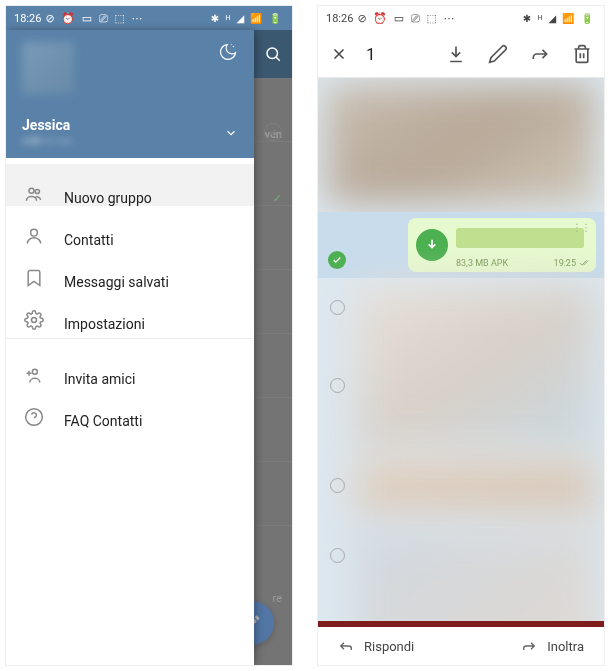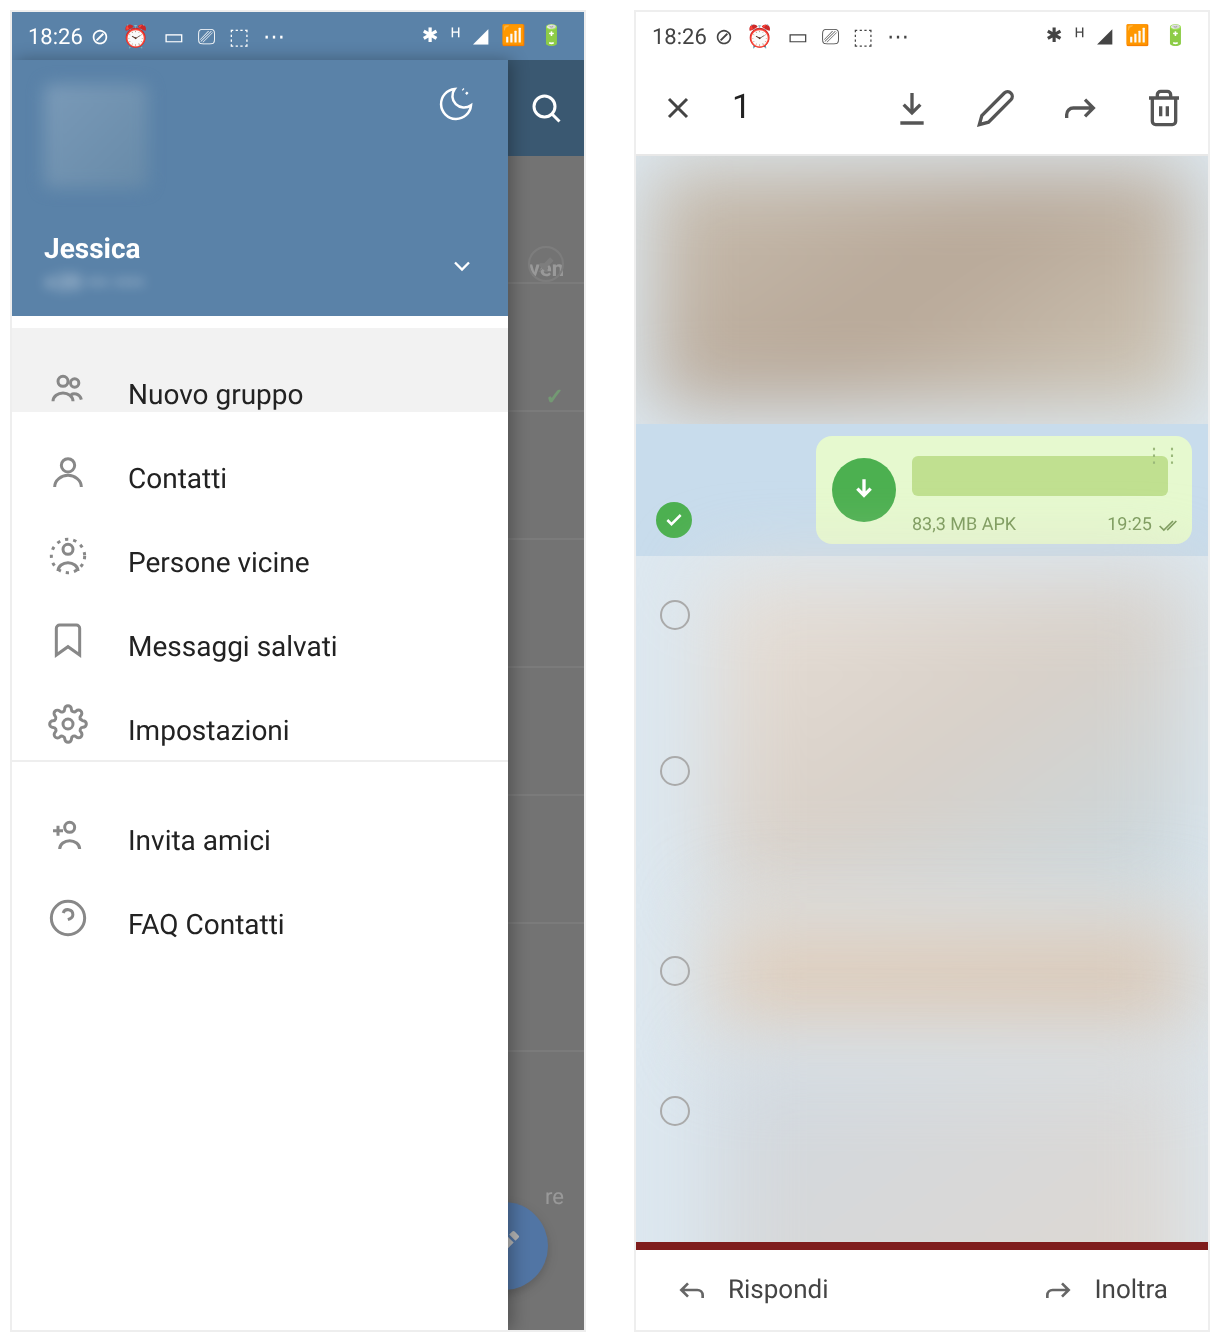--- a/index.html
+++ b/index.html
@@ -61,21 +61,21 @@
     .file-time { position: absolute; bottom: 4px; right: 6px; font-size: 9px; color: #7a9a5a; display: flex; align-items: center; gap: 2px; margin-top: 34px; }
     .file-dots { position: absolute; top: 4px; right: 6px; color: #9ab87a; font-size: 10px; letter-spacing: -1px; }
     
     .sel-list { position: absolute; top: 200px; left: 0; right: 0; bottom: 0; }
     .sel-item { position: absolute; left: 12px; width: 15px; height: 15px; border: 1.5px solid #aaa; border-radius: 50%; }
     .blur2 { position: absolute; left: 38px; right: 8px; border-radius: 4px; filter: blur(20px); }
     .b2a { top: 10px; height: 160px; background: linear-gradient(145deg, #e8e0d8, #d8d0c8, #c8d8e0); }
     .b2b { top: 180px; height: 60px; background: linear-gradient(145deg, #e0d0c0, #d8c8b8); }
     .b2c { top: 250px; height: 140px; background: linear-gradient(145deg, #d0d8e0, #e0d8d0); }
     
-    .bottom-bar { position: absolute; bottom: 0; left: 0; right: 0; height: 44px; background: #fff; border-top: 4px solid #7f1d1d; display: flex; align-items: center; justify-content: space-between; padding: 0 20px; }
+    .bottom-bar { position: absolute; bottom: 0; left: 0; right: 0; height: 44px; background: #fff; border-top: 6px solid #7f1d1d; display: flex; align-items: center; justify-content: space-between; padding: 0 20px; }
     .bb-btn { display: flex; align-items: center; gap: 10px; cursor: pointer; }
     .bb-icon { width: 16px; height: 16px; color: #666; }
     .bb-label { font-size: 13px; color: #444; }
   </style>
 </head>
 <body>
 
 <div class="wrap">
 
   <div class="phone phone1">
@@ -150,30 +150,20 @@
           <span class="menu-label">Nuovo gruppo</span>
         </div>
         <div class="menu-item">
           <span class="menu-icon">
               <svg viewBox="0 0 24 24" fill="none" stroke="#888" stroke-width="1.8">
                 <circle cx="12" cy="8" r="4"></circle>
                 <path d="M4 21c0-4 4-7 8-7s8 3 8 7"></path>
               </svg>
             </span>
           <span class="menu-label">Contatti</span>
-        </div>
-        <div class="menu-item">
-          <span class="menu-icon">
-              <svg viewBox="0 0 24 24" fill="none" stroke="#888" stroke-width="1.8">
-                <circle cx="12" cy="8" r="3"></circle>
-                <path d="M6 21c0-3 3-5 6-5s6 2 6 5"></path>
-                <circle cx="12" cy="12" r="10" stroke-dasharray="2 3"></circle>
-              </svg>
-            </span>
-          <span class="menu-label">Persone vicine</span>
         </div>
         <div class="menu-item">
           <span class="menu-icon">
               <svg viewBox="0 0 24 24" fill="none" stroke="#888" stroke-width="1.8">
                 <path d="M19 21l-7-5-7 5V5a2 2 0 0 1 2-2h10a2 2 0 0 1 2 2z"></path>
               </svg>
             </span>
           <span class="menu-label">Messaggi salvati</span>
         </div>
         <div class="menu-item">

